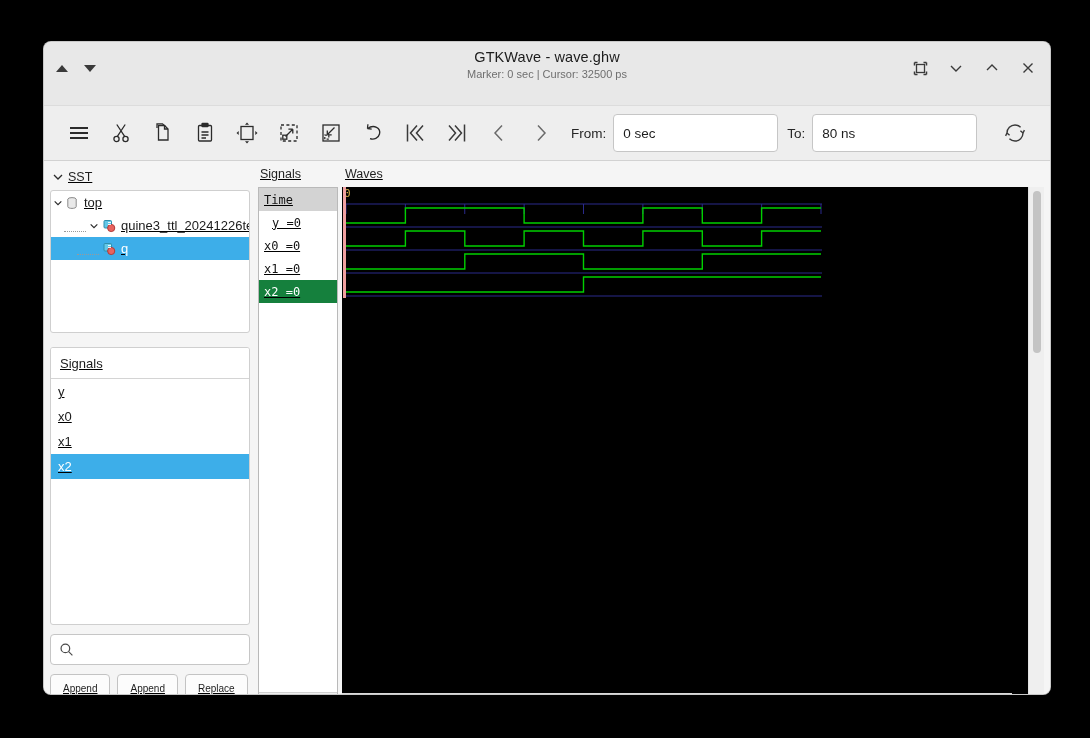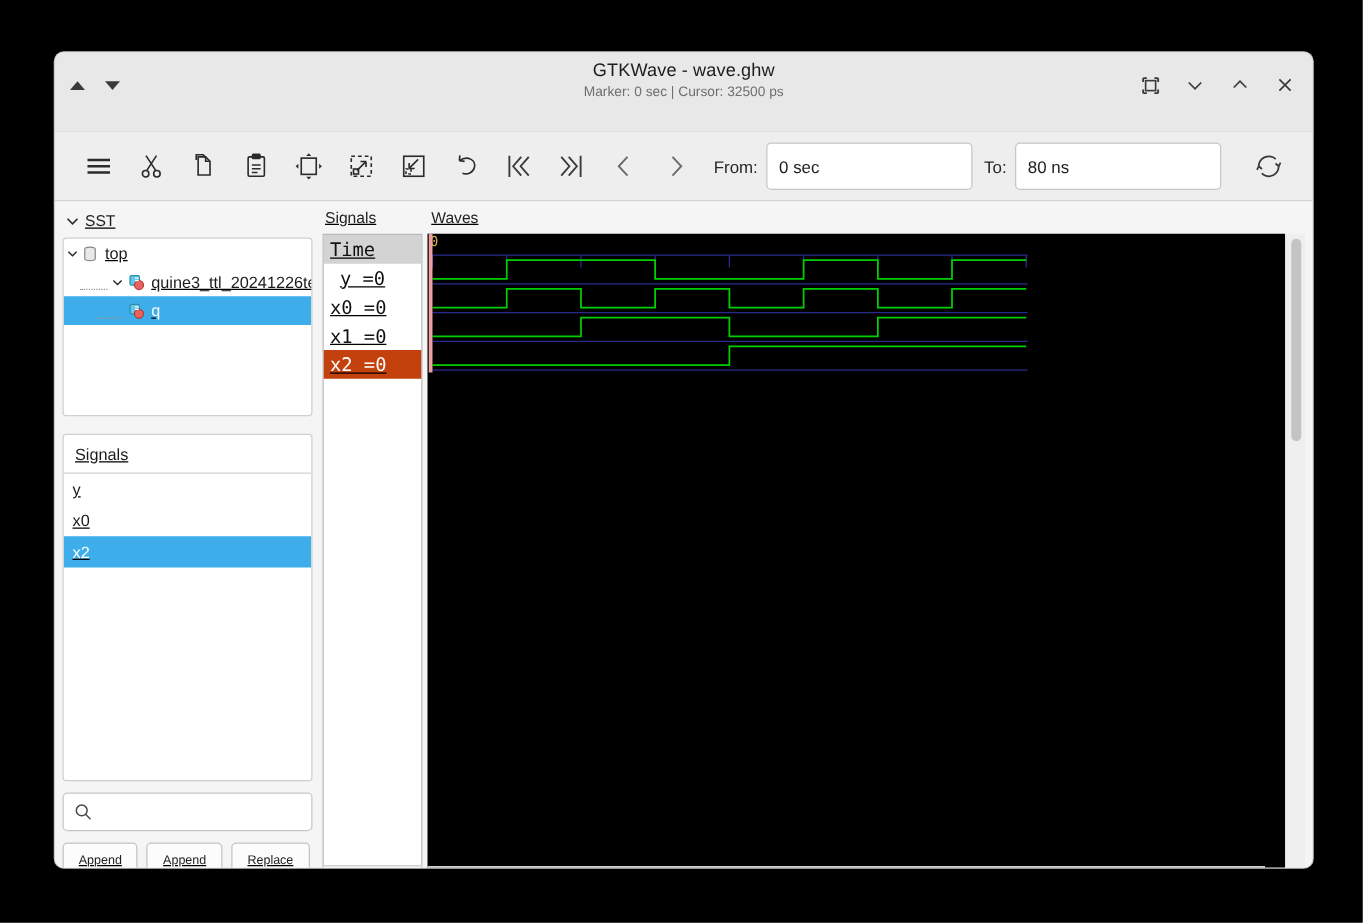--- a/index.html
+++ b/index.html
@@ -115,25 +115,25 @@
   }
 
   
   .midpane { width: 82px; flex: 0 0 82px; padding: 6px 0 0 0; display: flex; flex-direction: column; }
   .mid-head { height: 20px; font-size: 12.5px; color: #1f1f1f; padding-left: 4px; }
   .mid-box { flex: 1 1 auto; background: #fff; border: 1px solid #b9b9b9; border-top: 1px solid #b9b9b9; margin-left: 2px; position: relative; }
   .wrow {
     height: 23px; display: flex; align-items: center;
     padding-left: 5px;
     font-family: "DejaVu Sans Mono", monospace;
-    font-size: 15px; color: #111;
+    font-size: 12px; color: #111;
   }
   .wrow.time { background: #d3d3d3; }
   .wrow.ind1 { padding-left: 13px; }
-  .wrow.sel { background: #c2410c; color: #fff; }
+  .wrow.sel { background: #15803d; color: #fff; }
   .mid-scroll {
     position: absolute; left: 0; right: 0; bottom: 0; height: 13px;
     background: #efefef; border-top: 1px solid #d0d0d0;
   }
   .mid-thumb { position: absolute; left: 4px; top: 3px; width: 62px; height: 7px; background: #bdbdbd; border-radius: 4px; }
 
   
   .wavepane { flex: 1 1 auto; padding: 6px 6px 0 4px; display: flex; flex-direction: column; }
   .wave-head { height: 20px; font-size: 12.5px; color: #1f1f1f; padding-left: 3px; }
   .wave-outer { flex: 1 1 auto; position: relative; display: flex; }
@@ -366,20 +366,23 @@
       </div>
 
       <div class="panel" id="sig-panel">
         <div class="sig-head">Signals</div>
         <div class="sig-list">
           <div class="sig-item">
               <span>y</span>
             </div>
           <div class="sig-item">
               <span>x0</span>
+            </div>
+          <div class="sig-item">
+              <span>x1</span>
             </div>
           <div class="sig-item sel">
               <span>x2</span>
             </div>
         </div>
       </div>
 
       <div class="search">
         <span style="line-height:0;">
           <svg width="15" height="15" viewBox="0 0 16 16" fill="none" stroke="#4a4a4a" stroke-width="1.3">

